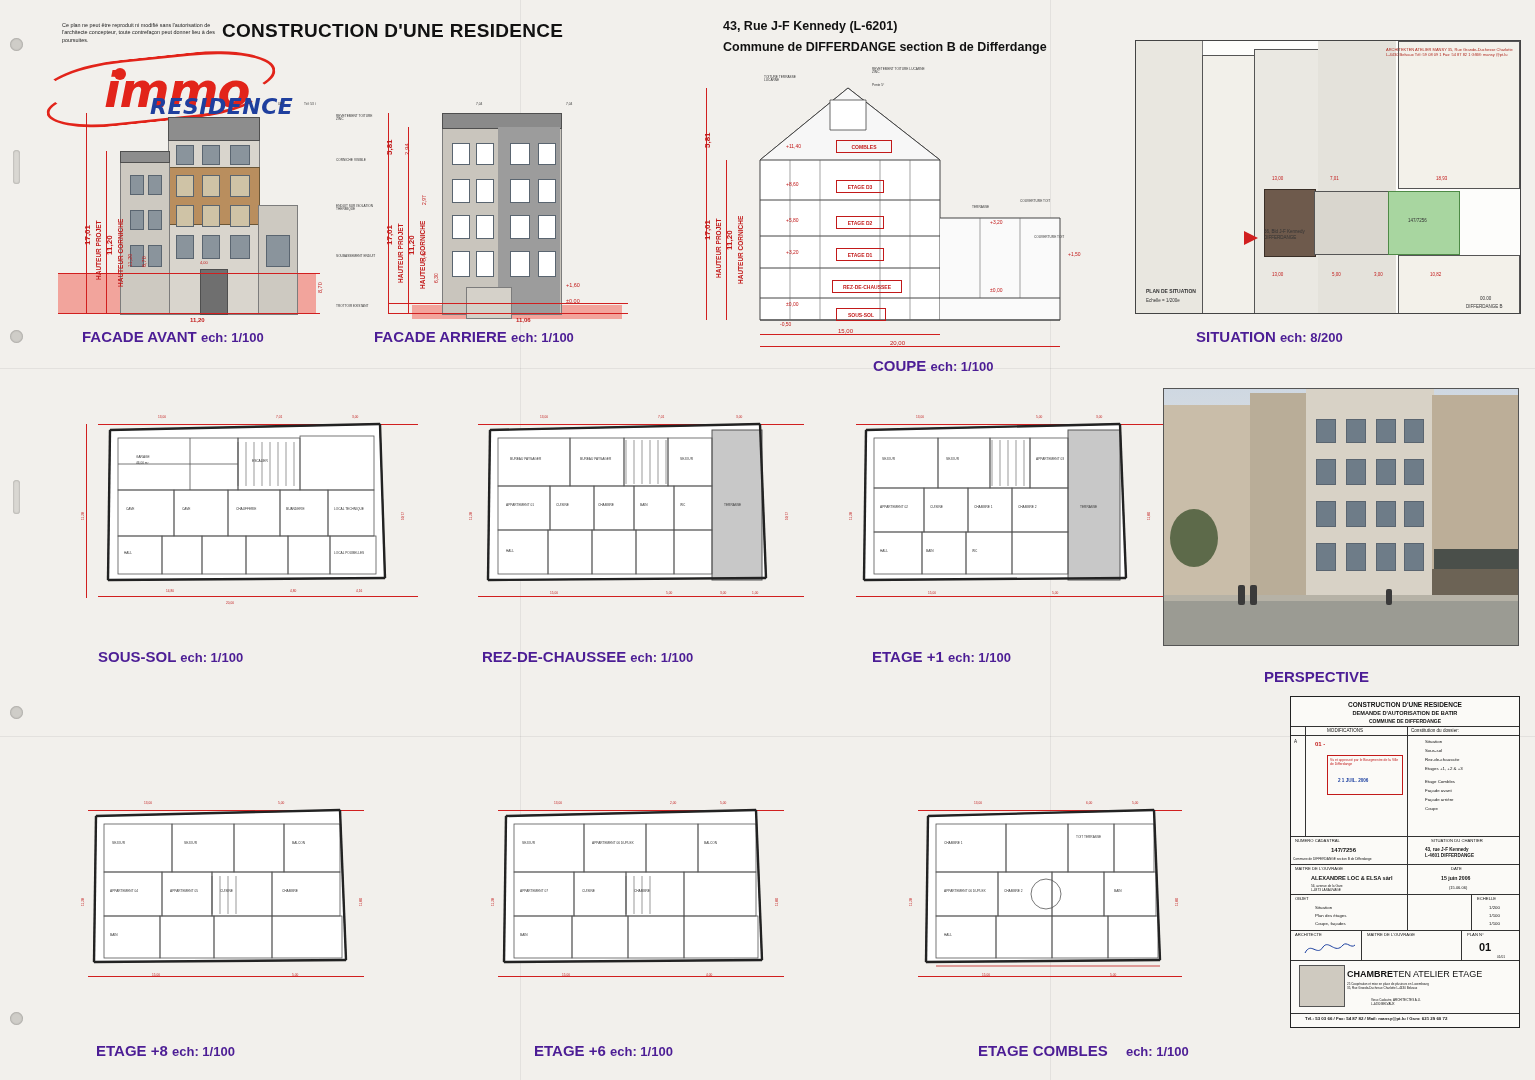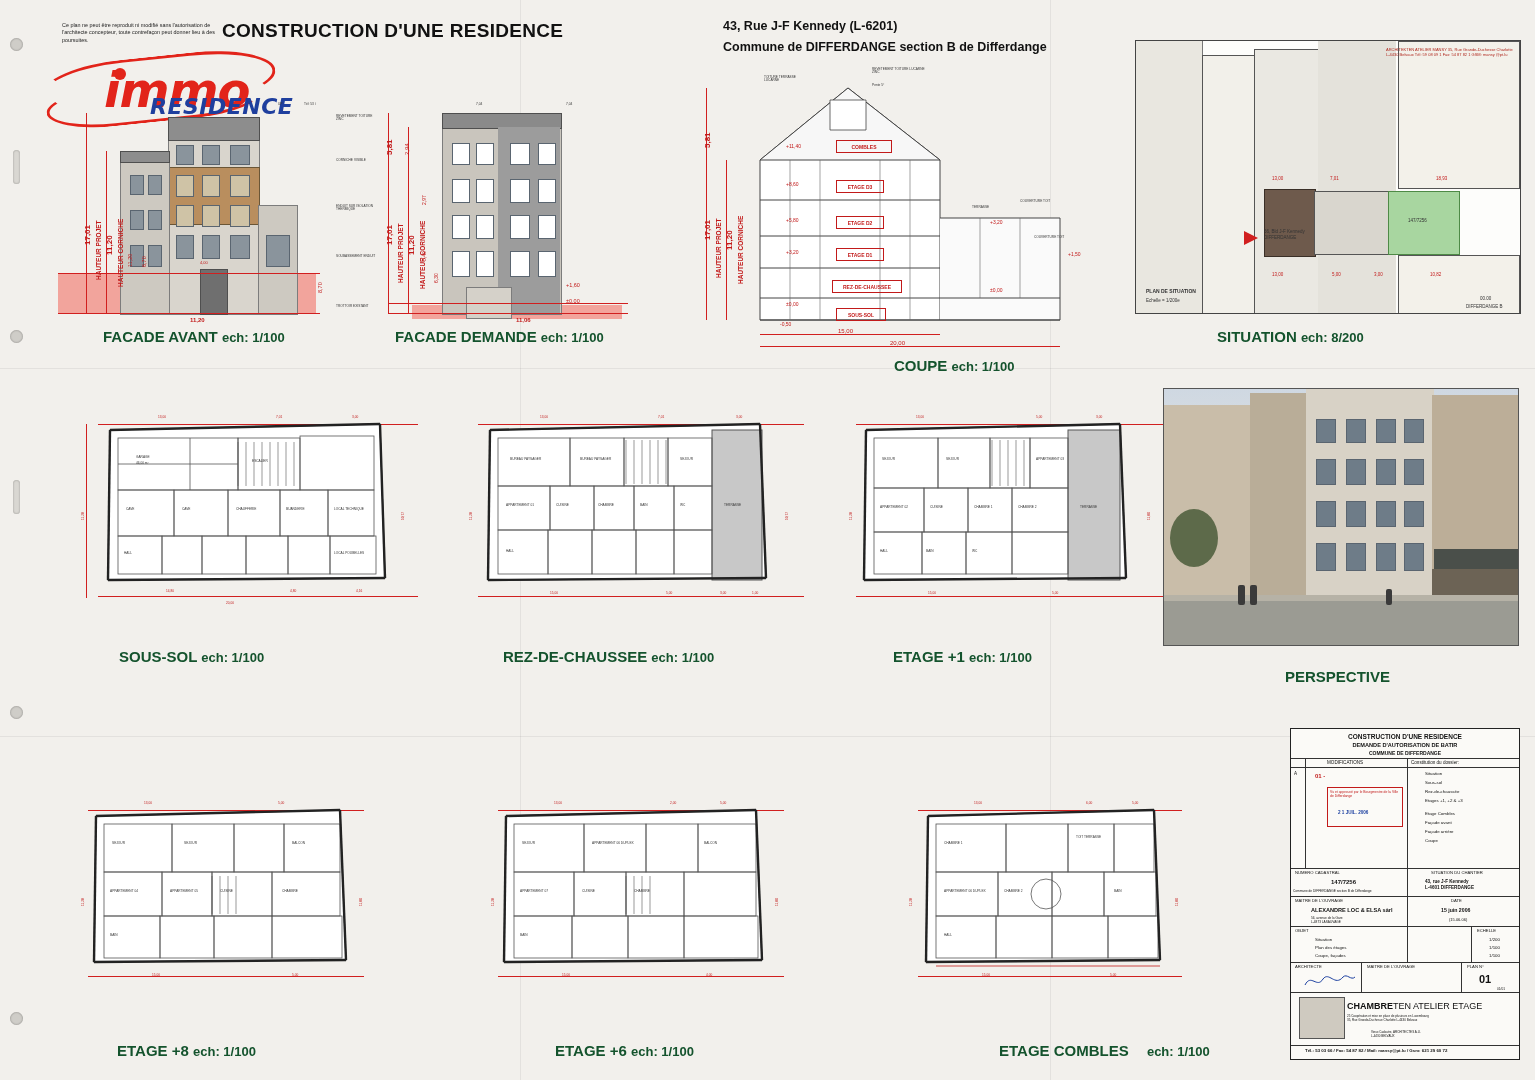--- a/index.html
+++ b/index.html
@@ -6,21 +6,21 @@
   body{font-family:"Liberation Sans", sans-serif;}
   #sheet{
     position:relative;width:1535px;height:1080px;
     background:#f2f0ec;
     overflow:hidden;
   }
   
   .fold{position:absolute;background:rgba(0,0,0,0.06);}
   .punch{position:absolute;width:13px;height:13px;border-radius:50%;background:#cfcdc8;box-shadow:inset 0 0 2px rgba(0,0,0,.4);}
   .punchslot{position:absolute;width:7px;height:34px;border-radius:4px;background:#d9d7d2;box-shadow:inset 0 0 2px rgba(0,0,0,.35);}
-  .cap{position:absolute;font-weight:bold;color:#14532d;white-space:nowrap;margin-left:21px;}
+  .cap{position:absolute;font-weight:bold;color:#4c1d95;white-space:nowrap;}
   .cap .ech{font-weight:bold;font-size:13px;}
   .ttl{position:absolute;font-weight:bold;color:#111;text-align:center;}
   .blk{position:absolute;}
   
   .ln{position:absolute;background:#3a3a3a;}
   .lnr{position:absolute;background:#d11f1f;}
   .grey{position:absolute;background:#b9b9b9;border:1px solid #7c7c7c;}
   .dgrey{position:absolute;background:#7d7d7d;border:1px solid #4f4f4f;}
   .redfill{position:absolute;background:#f0a8a0;border:1px solid #c84c44;}
   .tiny{position:absolute;font-size:3.2px;color:#333;white-space:nowrap;line-height:1;}
@@ -50,21 +50,21 @@
   .b3{position:absolute;left:142px;top:0px;width:128px;height:232px;background:#d8d2c6;border-left:1px solid #8e8madd;}
   .b4{position:absolute;left:268px;top:6px;width:88px;height:226px;background:#bcae98;}
   .road{position:absolute;left:0;bottom:0;width:100%;height:44px;background:#9b9b93;}
   .side{position:absolute;left:0;bottom:38px;width:100%;height:12px;background:#b6b2a6;}
   .awn{position:absolute;left:270px;top:160px;width:86px;height:20px;background:#4a4f4a;}
   .shopfront{position:absolute;left:268px;top:180px;width:88px;height:52px;background:#6c6355;}
   .win{position:absolute;background:#7d8a96;border:1px solid #5a6570;}
   .tree{position:absolute;background:#5d6a4a;border-radius:50%;}
   .ppl{position:absolute;background:#3a3a3a;border-radius:2px;}
   
-  #tb{position:absolute;left:1290px;top:728px;width:228px;height:330px;border:1px solid #222;background:#fbfaf7;font-size:5px;color:#111;}
+  #tb{position:absolute;left:1290px;top:696px;width:228px;height:330px;border:1px solid #222;background:#fbfaf7;font-size:5px;color:#111;}
   #tb .r{position:absolute;border-top:1px solid #333;left:0;width:100%;}
   #tb .c{position:absolute;border-left:1px solid #333;top:0;height:100%;}
   .tbt{position:absolute;white-space:nowrap;}
   .tb-head{position:absolute;left:0;top:0;width:100%;text-align:center;font-weight:bold;}
   .archlogo{position:absolute;left:8px;bottom:6px;width:44px;height:38px;background:#cfcac0;border:1px solid #555;}
   
   #situ{position:absolute;left:1135px;top:40px;width:384px;height:272px;border:1px solid #444;background:#fdfdfb;overflow:hidden;}
   .parcel{position:absolute;border:1px solid #555;background:#eceae4;}
   .parcel-green{position:absolute;background:#a8d6a0;border:1px solid #4e8a46;}
   .parcel-dark{position:absolute;background:#6e5a4c;border:1px solid #3a2f27;}
@@ -198,21 +198,21 @@
     <div class="tinyr vert" style="left:52px;top:150px;font-size:5px;">2,97</div>
     <div class="tinyr vert" style="left:52px;top:206px;font-size:5px;">5,40</div>
     <div class="tinyr vert" style="left:64px;top:228px;font-size:5px;">6,30</div>
     <div class="tinyr" style="left:196px;top:228px;font-size:5.5px;">+1,60</div>
     <div class="tinyr" style="left:196px;top:244px;font-size:5.5px;">±0,00</div>
     <div class="tinyr" style="left:146px;top:262px;font-size:6px;font-weight:bold;">11,06</div>
     <div class="tiny" style="left:106px;top:48px;">7,04</div>
     <div class="tiny" style="left:196px;top:48px;">7,04</div>
   </div>
   <div class="cap" style="left:374px;top:328px;font-size:15px;">
-    <span>FACADE DEMANDE</span>
+    <span>FACADE ARRIERE</span>
     <span class="ech">ech: 1/100</span>
   </div>
 
   <div class="blk" id="v-coupe" style="left:690px;top:40px;width:420px;height:290px;">
 
     <div class="ln" style="left:742px;"></div>
     <svg width="420" height="290" style="position:absolute;left:0;top:0;">
       <polygon points="70,120 158,48 250,120 250,280 70,280" fill="#ffffff" stroke="#444" stroke-width="1"></polygon>
       <polygon points="70,120 158,48 250,120" fill="#f7f7f7" stroke="#444" stroke-width="1"></polygon>
       <polyline points="250,178 370,178 370,280 250,280" fill="#fafafa" stroke="#444" stroke-width="1"></polyline>

